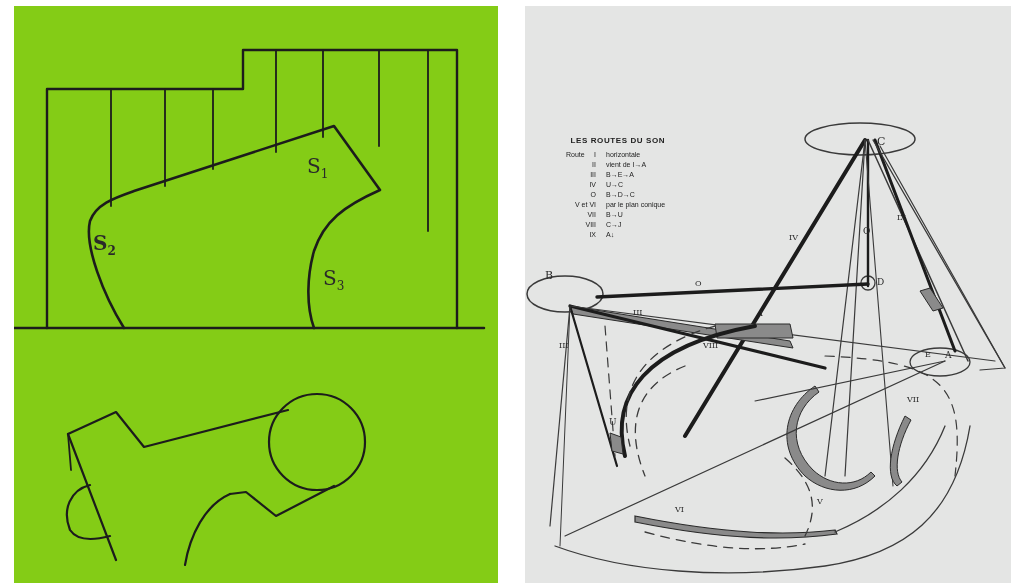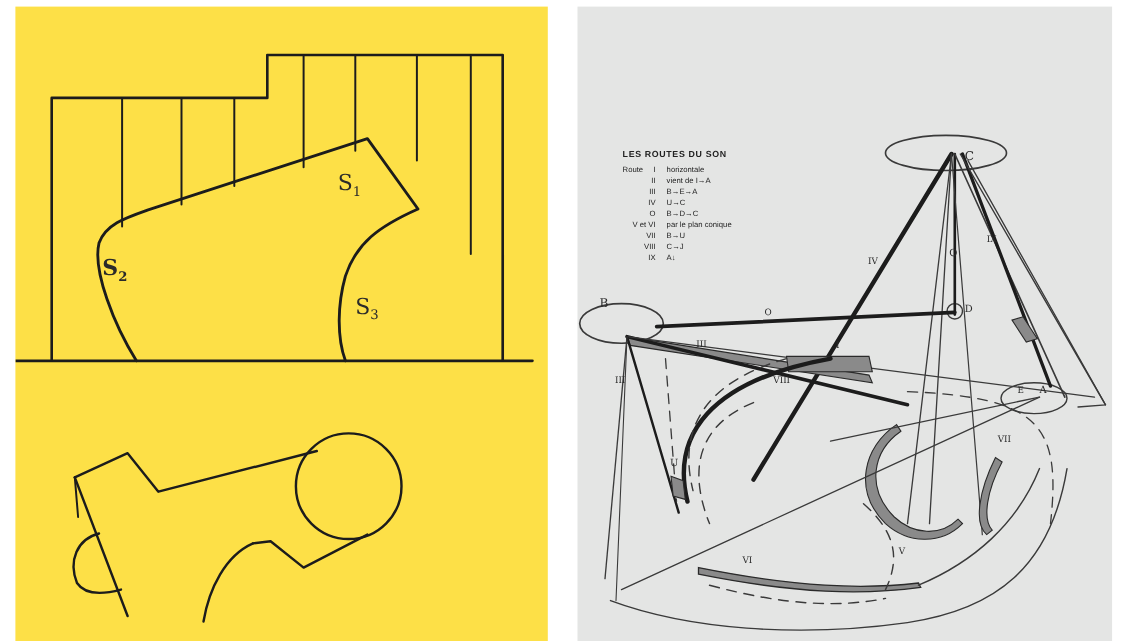--- a/index.html
+++ b/index.html
@@ -16,21 +16,21 @@
     }
     .panel {
       position: absolute;
       overflow: hidden;
     }
     #left-panel {
       left: 14px;
       top: 6px;
       width: 484px;
       height: 577px;
-      background: #fde047;
+      background: #84cc16;
     }
     #right-panel {
       left: 525px;
       top: 6px;
       width: 486px;
       height: 577px;
       background: #e4e5e4;
     }
     svg { position: absolute; left: 0; top: 0; }
     .ink { stroke: #1c1c1c; fill: none; stroke-linecap: round; stroke-linejoin: round; }
@@ -46,20 +46,21 @@
       color: #222;
       font-family: "Liberation Sans", sans-serif;
       font-size: 7px;
       line-height: 10px;
     }
     #legend-title {
       font-weight: bold;
       font-size: 8px;
       letter-spacing: 0.6px;
       margin-bottom: 4px;
+      text-align: right;
     }
     .legend-row {
       display: flex;
       white-space: nowrap;
     }
     .legend-route-word {
       width: 22px;
     }
     .legend-num {
       width: 22px;

